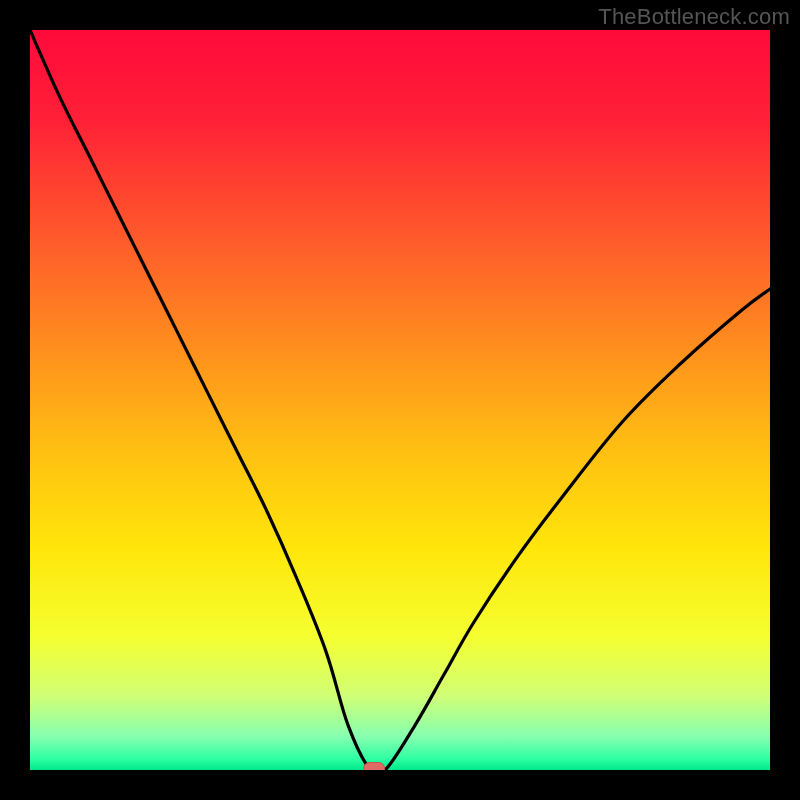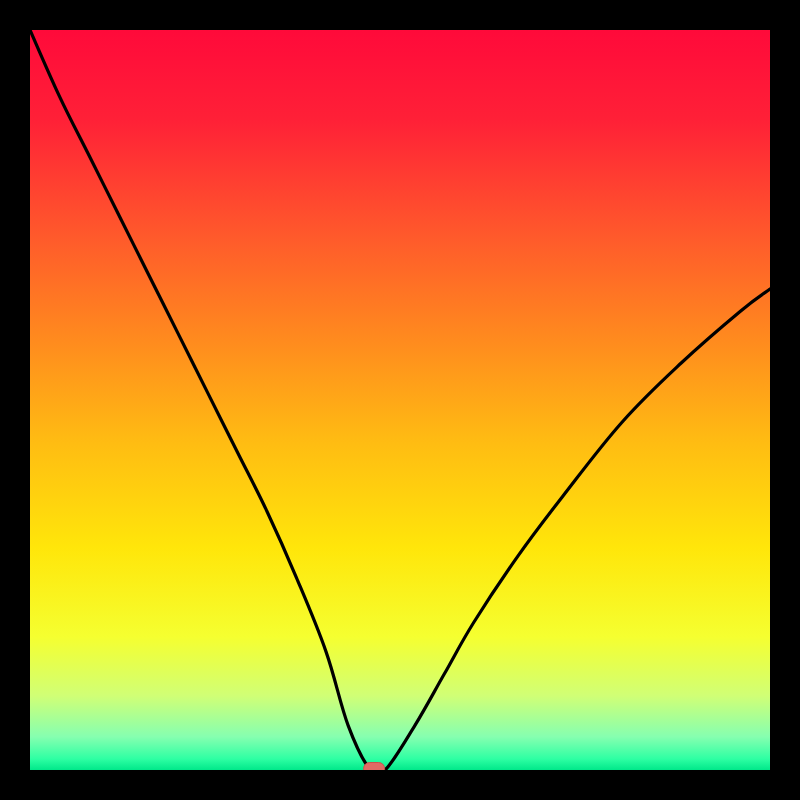--- a/index.html
+++ b/index.html
@@ -61,13 +61,14 @@
     </defs>
 
     <rect id="plotRect" x="30" y="30" width="740" height="740" fill="url(#bgGrad)"></rect>
 
     <g clip-path="url(#plotClip)">
       <path id="curvePath" fill="none" stroke="#000000" stroke-width="3.2" stroke-linejoin="round" stroke-linecap="round" d="M 30 30 C 35.328 41.988 48.944 73.95599999999997 59.6 96.59999999999998 C 70.256 119.24399999999999 78.54400000000001 134.488 89.2 155.8 C 99.856 177.11200000000002 108.14399999999999 193.68800000000002 118.8 215 C 129.456 236.31199999999998 137.744 252.88799999999992 148.4 274.19999999999993 C 159.056 295.51199999999994 167.344 312.088 178 333.40000000000003 C 188.656 354.71200000000005 196.944 371.28799999999995 207.6 392.59999999999997 C 218.256 413.912 226.544 430.48800000000006 237.20000000000002 451.80000000000007 C 247.85600000000002 473.1120000000001 256.144 488.356 266.8 511 C 277.456 533.644 285.74399999999997 552.292 296.4 577.6 C 307.056 602.908 316.676 624.96 326 651.6 C 335.324 678.24 340.20799999999997 704.2879999999999 348.2 725.5999999999999 C 356.192 746.9119999999999 363.74 762.008 370.40000000000003 770 C 377.06000000000006 777.992 377.20799999999997 777.992 385.2 770 C 393.192 762.008 404.144 742.9159999999999 414.8 725.5999999999999 C 425.456 708.2839999999999 433.744 692.448 444.40000000000003 673.8 C 455.05600000000004 655.1519999999999 460.68 643.312 474 622 C 487.32 600.688 502.4160000000001 578.044 518.4000000000001 555.4 C 534.3840000000001 532.756 544.1519999999999 520.1759999999999 562.8 496.2 C 581.448 472.224 600.688 446.17600000000004 622 422.20000000000005 C 643.312 398.22400000000005 659.888 382.97999999999996 681.2 362.99999999999994 C 702.5120000000001 343.0199999999999 724.4159999999999 324.52 740.4 311.2 C 756.384 297.88 764.672 292.996 770 289"></path>
       <rect id="marker" rx="6" ry="6" width="21" height="13" fill="#e06a64" stroke="#c9524c" stroke-width="1" x="363.6" y="762.5"></rect>
     </g>
   </svg>
 
+  <div class="watermark">TheBottleneck.com</div>
 </div>
 
 </body></html>

